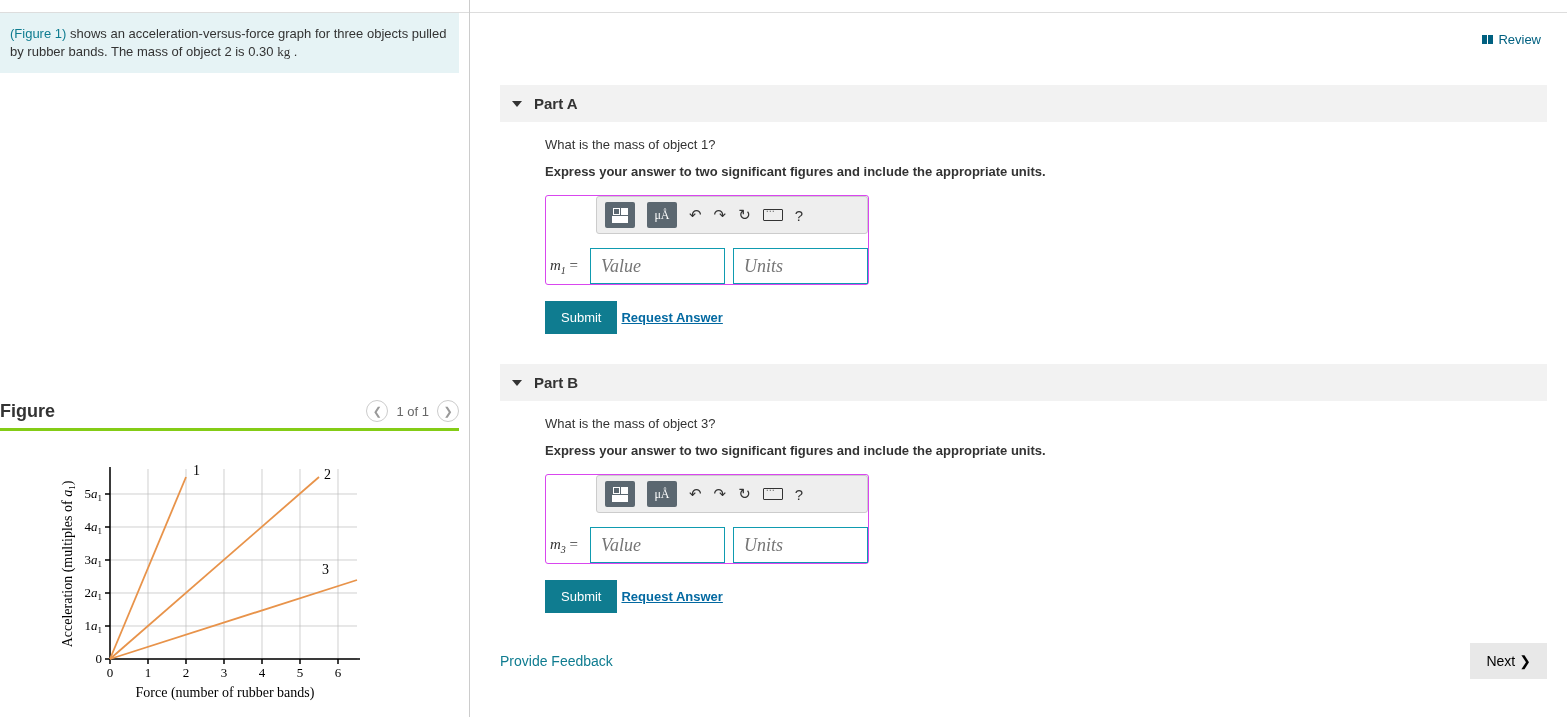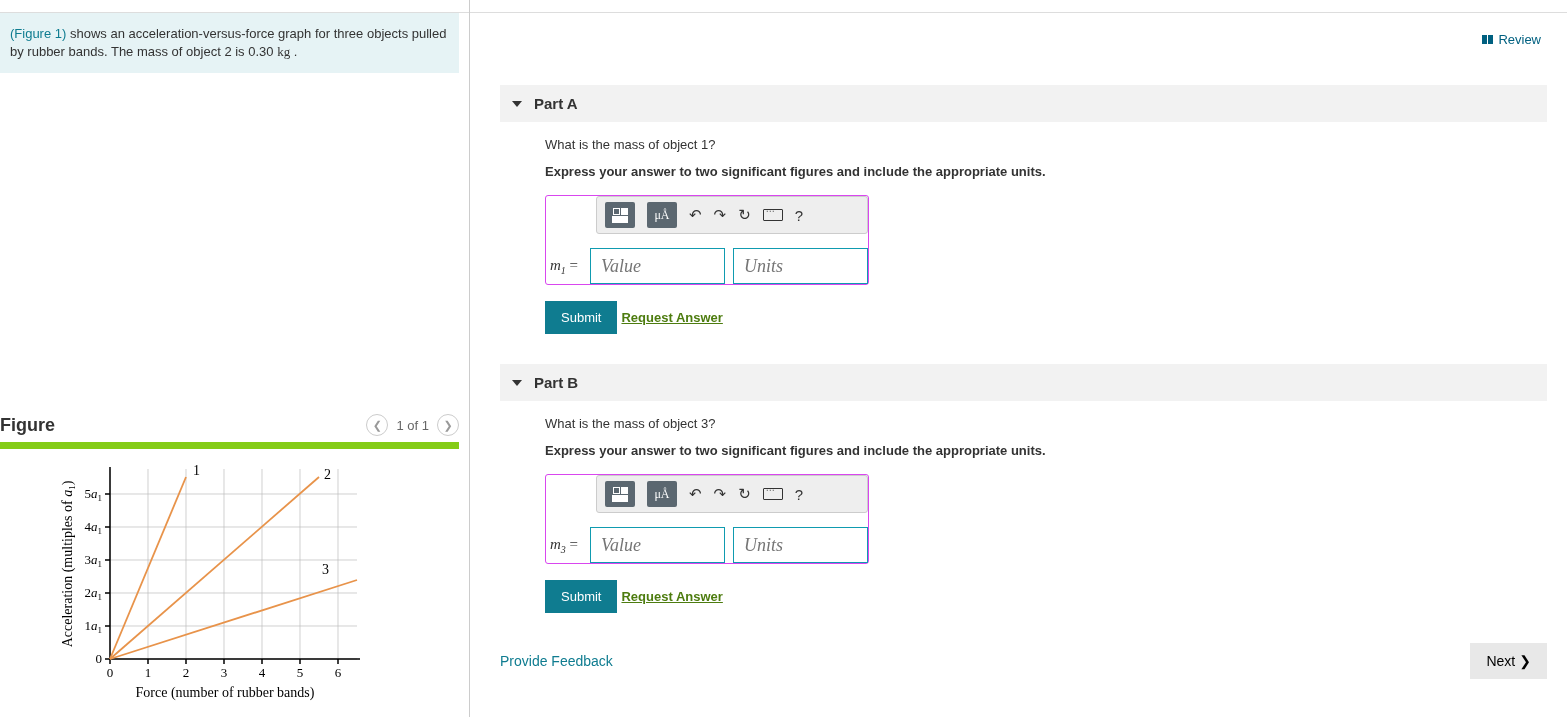--- a/index.html
+++ b/index.html
@@ -2,21 +2,21 @@
 <html><head>
 <meta charset="utf-8">
 <style>
 * { box-sizing: border-box; margin: 0; padding: 0; }
 body { font-family: Arial, Helvetica, sans-serif; font-size: 13px; color: #333; background: #fff; }
 .container { display: flex; width: 1567px; height: 717px; }
 .left-panel { width: 470px; border-right: 1px solid #ccc; padding: 0; position: relative; }
 .problem-box { background: #e6f3f5; padding: 12px 10px; margin: 13px 10px 0 0; font-size: 13px; line-height: 1.4; }
 .problem-box .fig-link { color: #0f7c90; }
 .figure-section { position: absolute; bottom: 0; left: 0; right: 10px; }
-.figure-header { display: flex; justify-content: space-between; align-items: center; border-bottom: 7px solid #84cc16; padding-bottom: 6px; }
+.figure-header { display: flex; justify-content: space-between; align-items: center; border-bottom: 3px solid #84cc16; padding-bottom: 6px; margin-bottom: 18px; }
 .figure-title { font-size: 18px; font-weight: bold; }
 .figure-nav { display: flex; align-items: center; gap: 8px; font-size: 13px; color: #666; }
 .nav-btn { width: 22px; height: 22px; border: 1px solid #ccc; border-radius: 50%; background: #fff; display: flex; align-items: center; justify-content: center; cursor: pointer; color: #999; font-size: 11px; }
 .chart-area { padding: 0 0 8px 60px; }
 .chart-svg { display: block; }
 .right-panel { flex: 1; padding: 10px 20px 0 30px; position: relative; }
 .review-link { position: absolute; top: 32px; right: 26px; color: #006080; font-size: 13px; display: flex; align-items: center; gap: 5px; cursor: pointer; justify-content: flex-end; }
 .review-icon { display: inline-flex; gap: 1px; }
 .review-icon span { width: 5px; height: 9px; background: #006080; }
 .part-header { background: #f2f2f2; padding: 10px 12px; display: flex; align-items: center; gap: 12px; margin-top: 75px; }
@@ -39,21 +39,21 @@
 .keyboard-icon { width: 20px; height: 12px; border: 1px solid #333; border-radius: 1px; position: relative; }
 .keyboard-icon::before { content: '⋯'; position: absolute; top: -4px; left: 2px; font-size: 9px; letter-spacing: -1px; }
 .input-row { display: flex; align-items: center; gap: 8px; }
 .var-label { font-family: 'Times New Roman', serif; font-style: italic; font-size: 15px; padding: 0 4px; }
 .var-label sub { font-size: 10px; }
 .input-field { border: 1px solid #0f9bb0; height: 36px; padding: 0 10px; font-family: 'Times New Roman', serif; font-style: italic; font-size: 18px; color: #999; }
 .value-input { width: 135px; }
 .units-input { width: 135px; }
 .submit-row { margin-top: 16px; display: flex; align-items: center; gap: 4px; }
 .submit-btn { background: #0f7c90; color: #fff; border: none; padding: 9px 16px; font-size: 13px; cursor: pointer; }
-.request-link { color: #4d7c0f; text-decoration: underline; font-weight: bold; font-size: 13px; cursor: pointer; }
+.request-link { color: #0369a1; text-decoration: underline; font-weight: bold; font-size: 13px; cursor: pointer; }
 .footer-row { display: flex; justify-content: space-between; align-items: center; margin-top: 30px; padding-right: 0; }
 .feedback-link { color: #0f7c90; font-size: 14px; cursor: pointer; }
 .next-btn { background: #e8e8e8; border: none; padding: 10px 16px; font-size: 14px; cursor: pointer; display: flex; align-items: center; gap: 4px; }
 .top-border { border-top: 1px solid #ddd; width: 100%; position: absolute; top: 12px; left: 0; }
 </style>
 </head>
 <body>
 
 <div class="container">
   <div class="left-panel">

